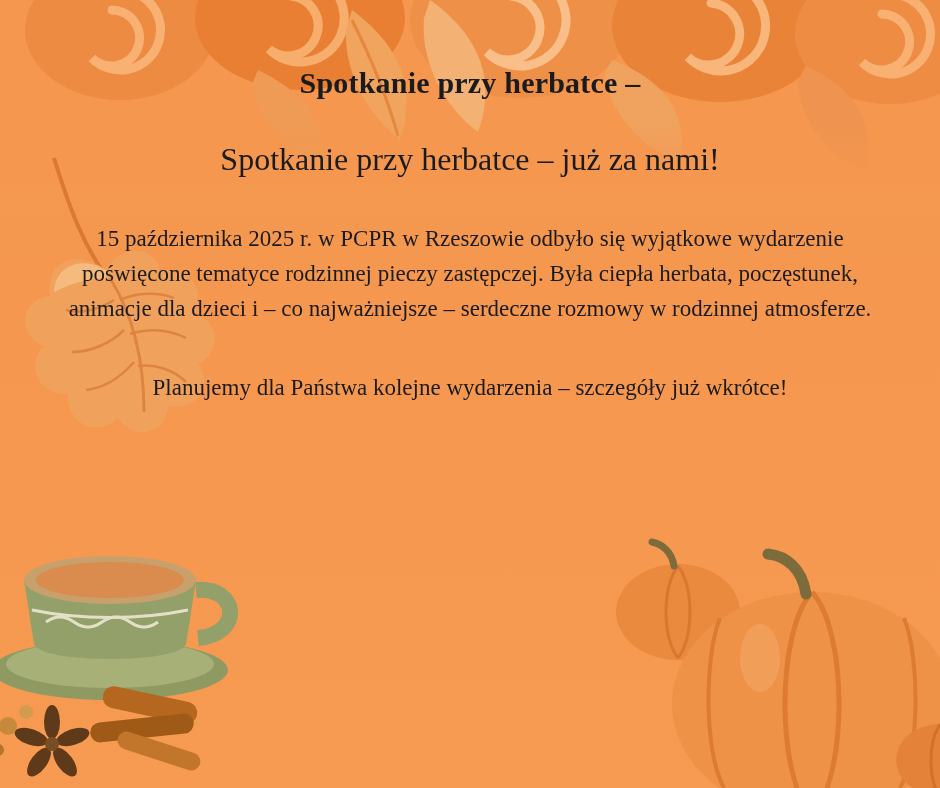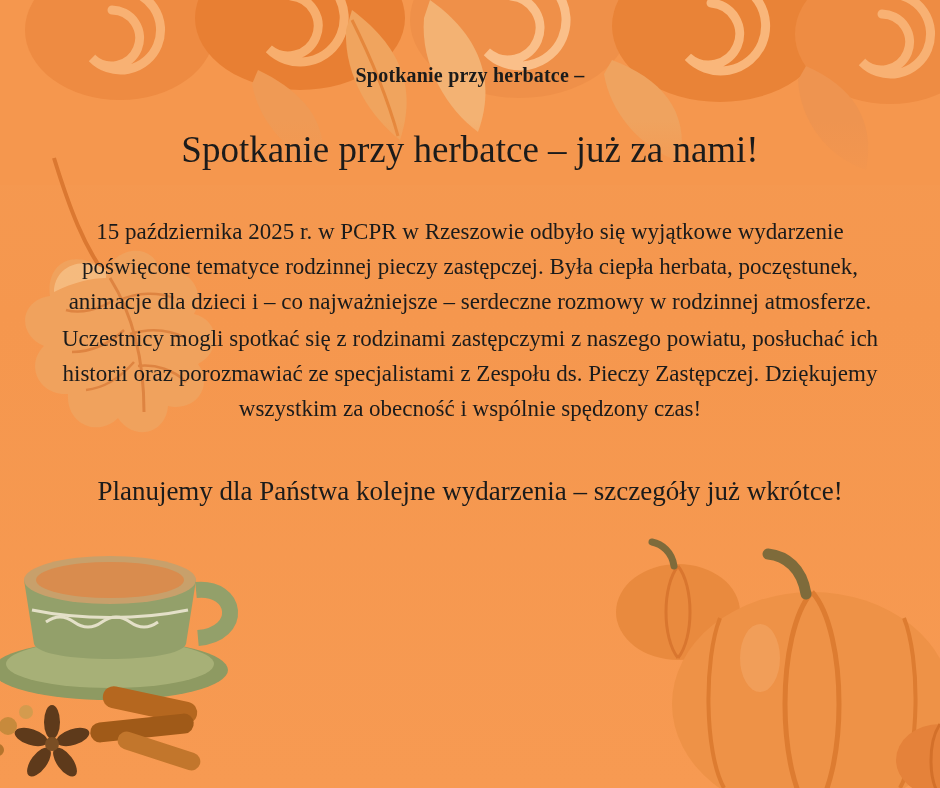--- a/index.html
+++ b/index.html
@@ -48,45 +48,45 @@
     position: relative;
     z-index: 5;
     width: 940px;
     height: 788px;
     box-sizing: border-box;
     padding: 62px 46px 26px 46px;
     text-align: center;
     color: #1b1b1b;
   }
   .title {
-    font-size: 20px;
+    font-size: 30px;
     font-weight: bold;
     line-height: 1.38;
     letter-spacing: 0.2px;
     margin: 0 0 34px 0;
   }
   .title .line {
     display: block;
   }
   .lead {
-    font-size: 37px;
+    font-size: 32px;
     line-height: 1.4;
     margin: 0 0 40px 0;
   }
   .body-par {
     font-size: 23px;
     line-height: 1.52;
     margin: 0 0 0 0;
     padding: 0 14px;
   }
   .body-par + .body-par {
     margin-top: 2px;
   }
   .closing {
-    font-size: 27px;
+    font-size: 23px;
     line-height: 1.5;
     margin: 44px 0 0 0;
     padding: 0 30px;
   }
 </style>
 </head>
 <body>
 
 <div class="poster">
 
@@ -240,18 +240,17 @@
   <div class="content">
 
     <h1 class="title">
       <span class="line">Spotkanie przy herbatce –</span>
     </h1>
 
     <p class="lead">Spotkanie przy herbatce – już za nami!</p>
 
     <p class="body-par">15 października 2025 r. w PCPR w Rzeszowie odbyło się wyjątkowe wydarzenie poświęcone tematyce rodzinnej pieczy zastępczej. Była ciepła herbata, poczęstunek, animacje dla dzieci i – co najważniejsze – serdeczne rozmowy w rodzinnej atmosferze.</p>
 
-    <p class="body-par">Uczestnicy mogli spotkać się z rodzinami zastępczymi z naszego powiatu, posłuchać ich historii oraz porozmawiać ze specjalistami z Zespołu ds. Pieczy Zastępczej. Dziękujemy wszystkim za obecność i wspólnie spędzony czas!</p>
 
     <p class="closing">Planujemy dla Państwa kolejne wydarzenia – szczegóły już wkrótce!</p>
 
   </div>
 </div>
 
 </body></html>

